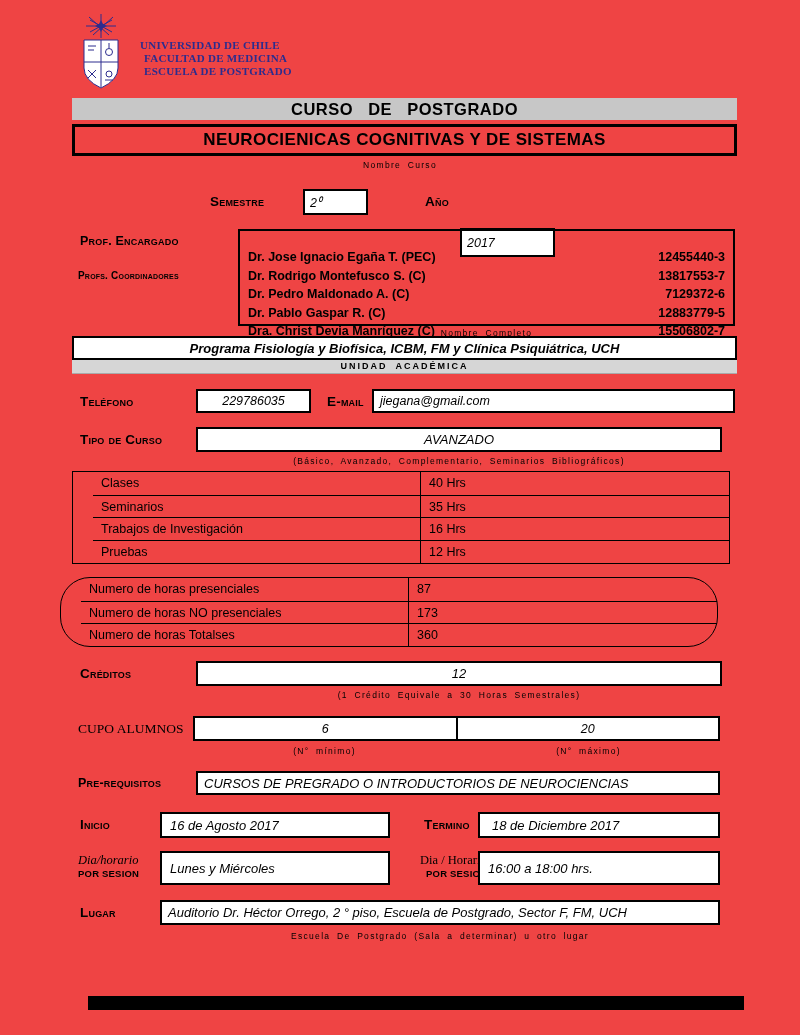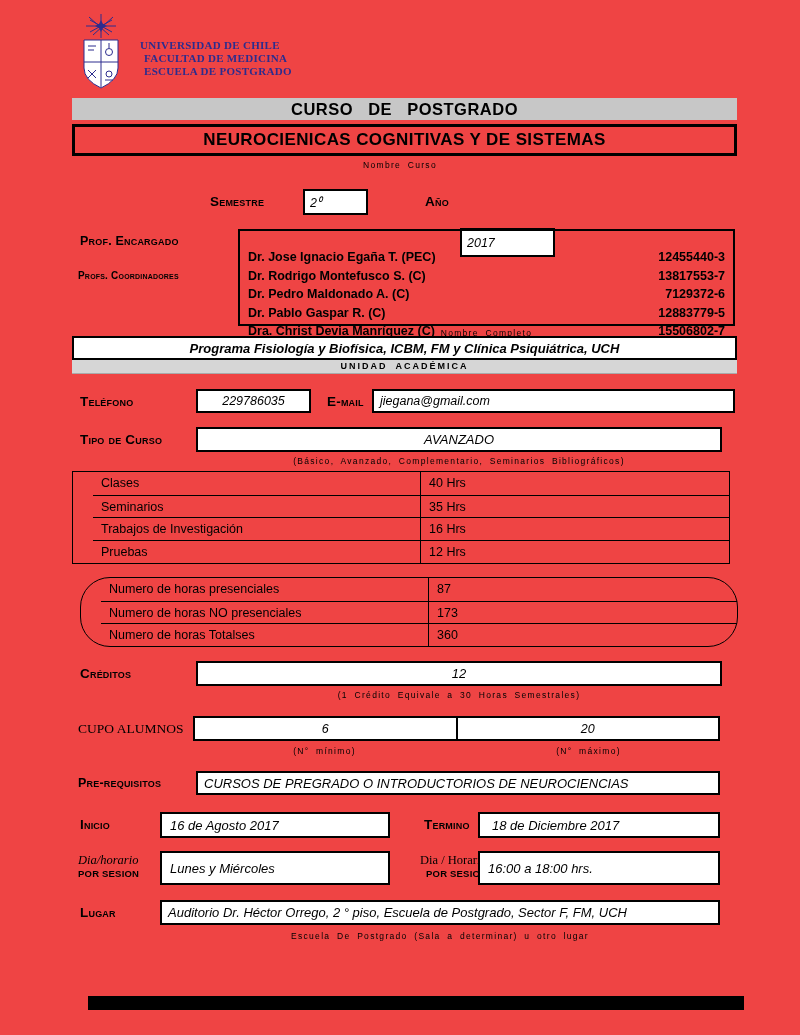--- a/index.html
+++ b/index.html
@@ -163,21 +163,21 @@
     <div class="trow">
       <div class="tc1">Trabajos de Investigación</div>
       <div class="tc2">16 Hrs</div>
     </div>
     <div class="trow">
       <div class="tc1">Pruebas</div>
       <div class="tc2">12 Hrs</div>
     </div>
   </div>
 
-  <div class="abs tbl" style="left:80px; top:577px; width:658px;border-radius:30px;">
+  <div class="abs tbl" style="left:60px; top:577px; width:658px;border-radius:30px;">
     <div class="trow">
       <div class="tc1">Numero de horas presenciales</div>
       <div class="tc2">87</div>
     </div>
     <div class="trow">
       <div class="tc1">Numero de horas NO presenciales</div>
       <div class="tc2">173</div>
     </div>
     <div class="trow">
       <div class="tc1">Numero de horas Totalses</div>

